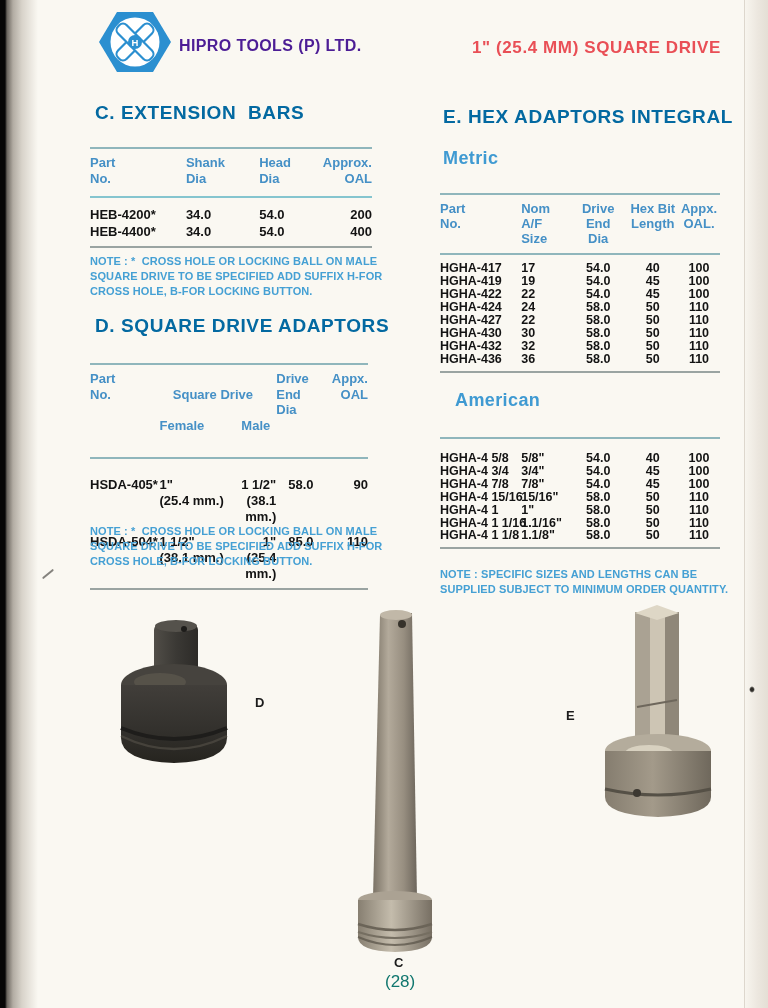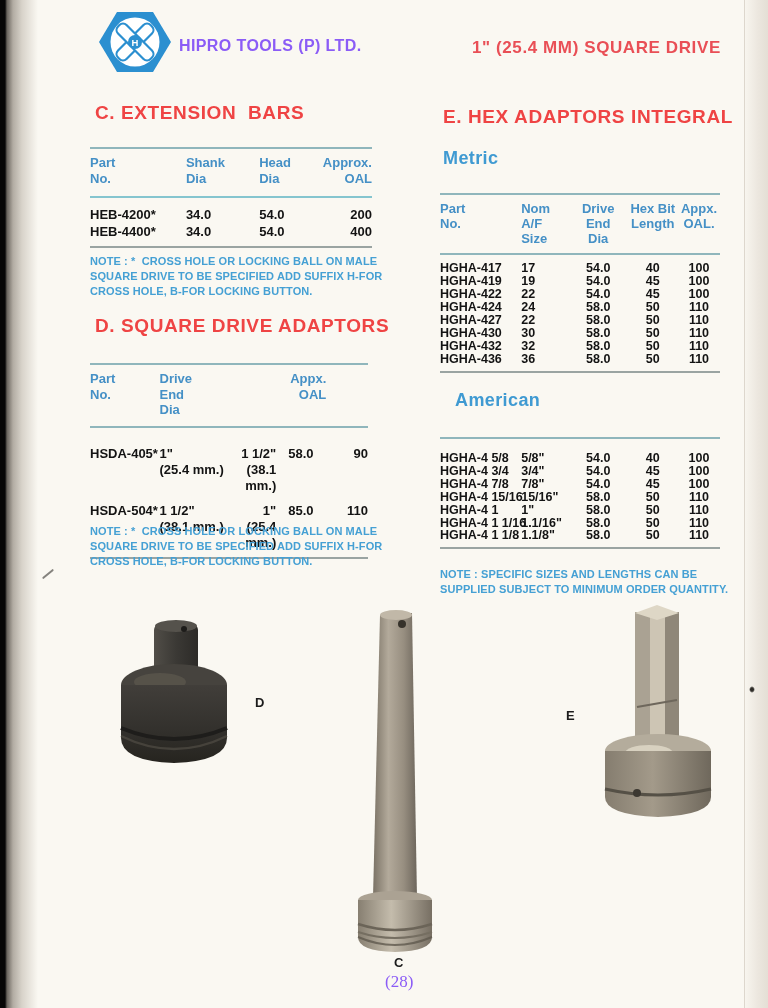--- a/index.html
+++ b/index.html
@@ -11,25 +11,25 @@
     background:linear-gradient(to right,#060606 0px,#060606 5px,#6b665f 7px,#b2aca3 13px,#d8d3ca 22px,rgba(218,213,204,0) 38px);}
   .edge-right{position:absolute;right:0;top:0;bottom:0;width:23px;
     border-left:1px solid #ddd7cd;
     background:linear-gradient(to right,rgba(240,236,228,.25),#ece7df 55%,#e4dfd5);}
   .pencil-mark{position:absolute;left:41px;top:573px;width:14px;height:2px;background:#85837e;transform:rotate(-40deg);border-radius:2px;}
   .speck{position:absolute;left:749px;top:686px;width:6px;height:7px;border-radius:50%;
     background:radial-gradient(#2e2c28 35%,rgba(46,44,40,0) 70%);}
 
   
   .logo{position:absolute;left:97px;top:9px;width:76px;height:66px;}
-  .brand{position:absolute;left:179px;top:37px;font-size:16px;font-weight:bold;color:#8b5cf6;letter-spacing:.4px;white-space:pre;}
+  .brand{position:absolute;left:179px;top:37px;font-size:16px;font-weight:bold;color:#4c1d95;letter-spacing:.4px;white-space:pre;}
   .doc-title{position:absolute;left:472px;top:38px;font-size:17px;font-weight:bold;color:#e94f56;letter-spacing:.6px;white-space:pre;}
 
   
-  .sec-heading{position:absolute;font-size:19px;font-weight:bold;color:#ef4444;letter-spacing:.6px;white-space:pre;}
+  .sec-heading{position:absolute;font-size:19px;font-weight:bold;color:#0369a1;letter-spacing:.6px;white-space:pre;}
   .h-c{left:95px;top:102px;}
   .h-d{left:95px;top:315px;}
   .h-e{left:443px;top:106px;}
   .sub-heading{position:absolute;font-size:18px;font-weight:bold;color:#3f9ad2;letter-spacing:.4px;}
   .h-metric{left:443px;top:148px;}
   .h-american{left:443px;top:390px;margin-left:12px;}
 
   
   .note{position:absolute;font-size:11px;font-weight:bold;color:#45a0d4;line-height:1.38;letter-spacing:.1px;white-space:pre;}
   .note-c{left:90px;top:254px;}
@@ -81,21 +81,21 @@
 
   
   .fig{position:absolute;}
   .fig-d{left:118px;top:612px;width:112px;height:170px;}
   .fig-c{left:357px;top:607px;width:80px;height:350px;}
   .fig-e{left:601px;top:601px;width:114px;height:228px;}
   .fig-label{position:absolute;font-size:13px;font-weight:bold;color:#1c1c1c;}
   .lbl-d{left:255px;top:695px;}
   .lbl-c{left:394px;top:955px;}
   .lbl-e{left:566px;top:708px;}
-  .page-num{position:absolute;left:385px;top:972px;font-family:Liberation Serif, serif;font-size:17px;color:#8b5cf6;}
+  .page-num{position:absolute;left:385px;top:972px;font-family:Liberation Sans, sans-serif;font-size:17px;color:#0f766e;}
 </style>
 </head>
 <body>
 
 <div class="page">
 
   <div class="edge-left"></div>
   <div class="edge-right"></div>
 
   <div class="logo">
@@ -145,20 +145,27 @@
   <div class="note note-c">NOTE : *  CROSS HOLE OR LOCKING BALL ON MALE
 SQUARE DRIVE TO BE SPECIFIED ADD SUFFIX H-FOR
 CROSS HOLE, B-FOR LOCKING BUTTON.</div>
 
   <div class="sec-heading h-d">D. SQUARE DRIVE ADAPTORS</div>
 
   <div class="tbl tbl-d">
     <div class="thead-d">
       <div class="th">Part
 No.</div>
+      <div class="th-group">
+        <div class="group-label">Square Drive</div>
+        <div class="group-cols">
+          <span>Female</span>
+          <span>Male</span>
+        </div>
+      </div>
       <div class="th">Drive
 End
 Dia</div>
       <div class="th th-right">Appx.
 OAL</div>
     </div>
     <div class="tbody">
         <div class="trow">
           <div class="tcell c0">HSDA-405*</div>
           <div class="tcell c1">1"

